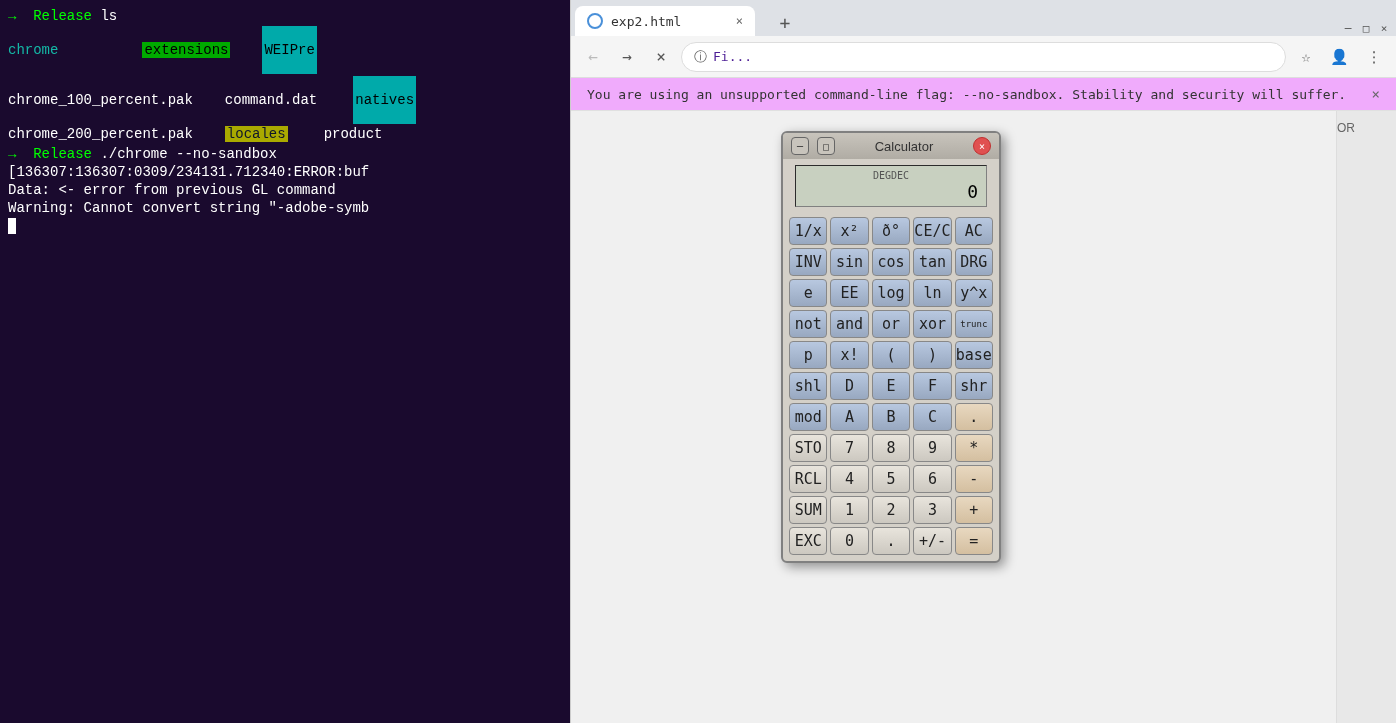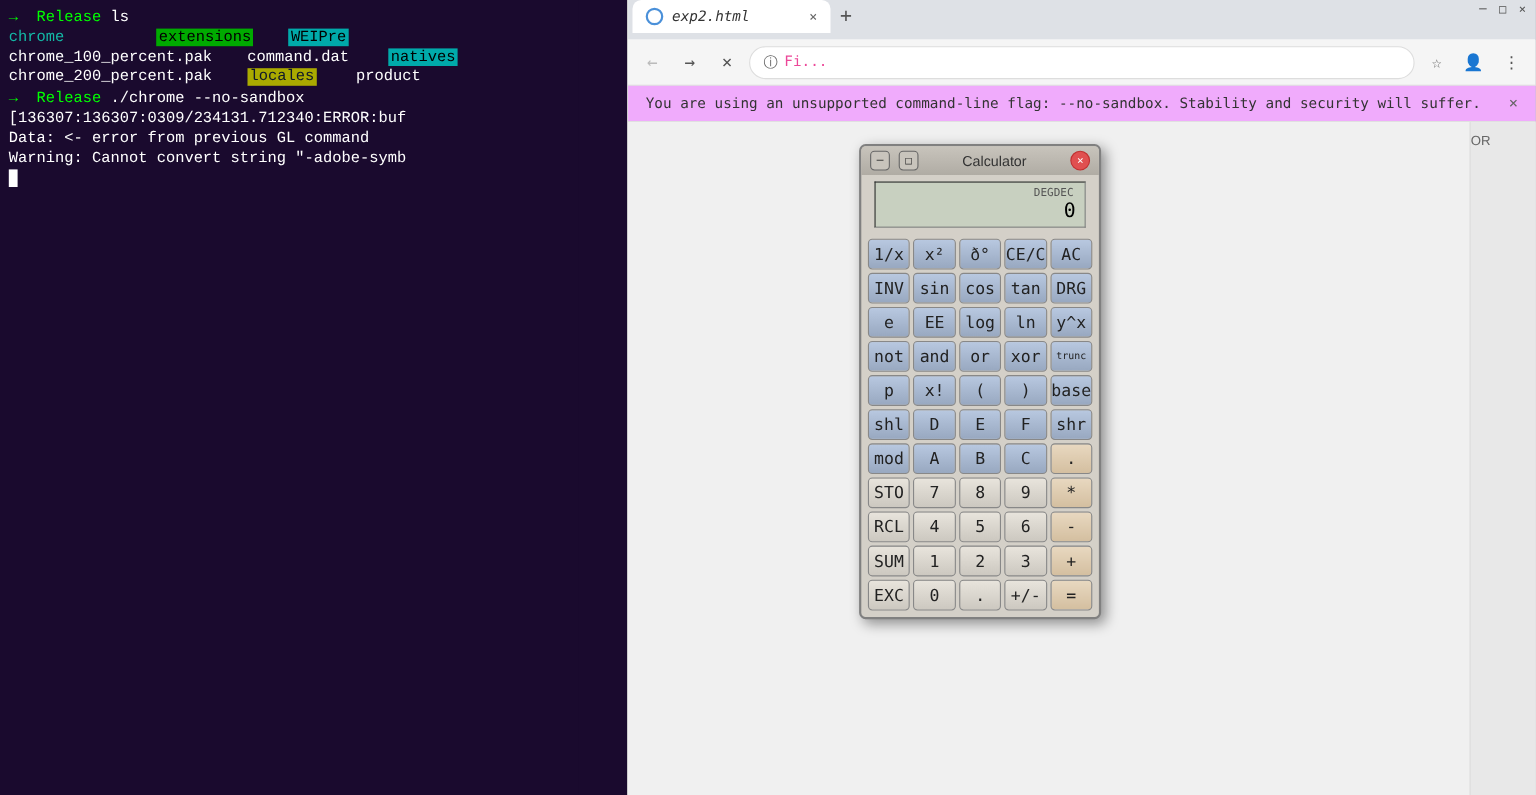--- a/index.html
+++ b/index.html
@@ -30,34 +30,33 @@
       font-family: 'Courier New', monospace;
       font-size: 14px;
       padding: 8px;
       overflow: hidden;
     }
 
     .terminal-line { display: flex; flex-wrap: wrap; align-items: baseline; white-space: pre; }
     .term-prompt { color: #00ff00; }
     .term-cmd { color: #ffffff; }
     .term-highlight-green { background: #00aa00; color: #000; padding: 0 2px; }
-    .term-highlight-cyan { background: #00aaaa; color: #000; padding: 0 2px; }
+    .term-highlight-cyan { background: #00aaaa; color: #000; padding: 16px 2px; }
     .term-highlight-yellow { background: #aaaa00; color: #0f172a; padding: 0 2px; }
     .term-dir { color: #14b8a6; }
     .term-cursor { display: inline-block; width: 8px; height: 16px; background: #fff; vertical-align: bottom; }
 
     
     .tab-bar {
       display: flex;
-      align-items: flex-start;
+      align-items: flex-end;
       background: #dee1e6;
       height: 36px;
       padding: 0 4px;
-      gap: 0;
-      font-style: italic;
+      gap: 16px;
     }
 
     .tab {
       display: flex;
       align-items: center;
       background: #fff;
       border-radius: 8px 8px 0 0;
       height: 30px;
       padding: 0 12px;
       gap: 8px;
@@ -241,21 +240,21 @@
       margin: 6px;
       padding: 4px 8px;
       text-align: right;
       font-size: 18px;
       font-family: monospace;
       border: 1px inset #808080;
     }
 
     .calc-display-mode {
       display: flex;
-      justify-content: flex-end;
+      justify-content: center;
       font-size: 10px;
       color: #555;
       padding: 0 2px;
     }
 
     .calc-buttons {
       padding: 4px 6px 6px;
       display: flex;
       flex-direction: column;
       gap: 3px;
@@ -367,21 +366,21 @@
       <div class="win-btn">×</div>
     </div>
   </div>
 
   <div class="nav-bar">
     <div class="nav-btn disabled">←</div>
     <div class="nav-btn">→</div>
     <div class="nav-btn">×</div>
     <div class="address-bar">
       <span style="color:#666; font-size:13px;">ⓘ</span>
-      <span style="color:#ec4899;">Fi...</span>
+      <span style="color:#4c1d95;">Fi...</span>
     </div>
     <div class="nav-action-btn">☆</div>
     <div class="nav-action-btn">👤</div>
     <div class="nav-action-btn">⋮</div>
   </div>
 
   <div class="warning-banner">
     <span>You are using an unsupported command-line flag: --no-sandbox. Stability and security will suffer.</span>
     <span class="warning-close">×</span>
   </div>

